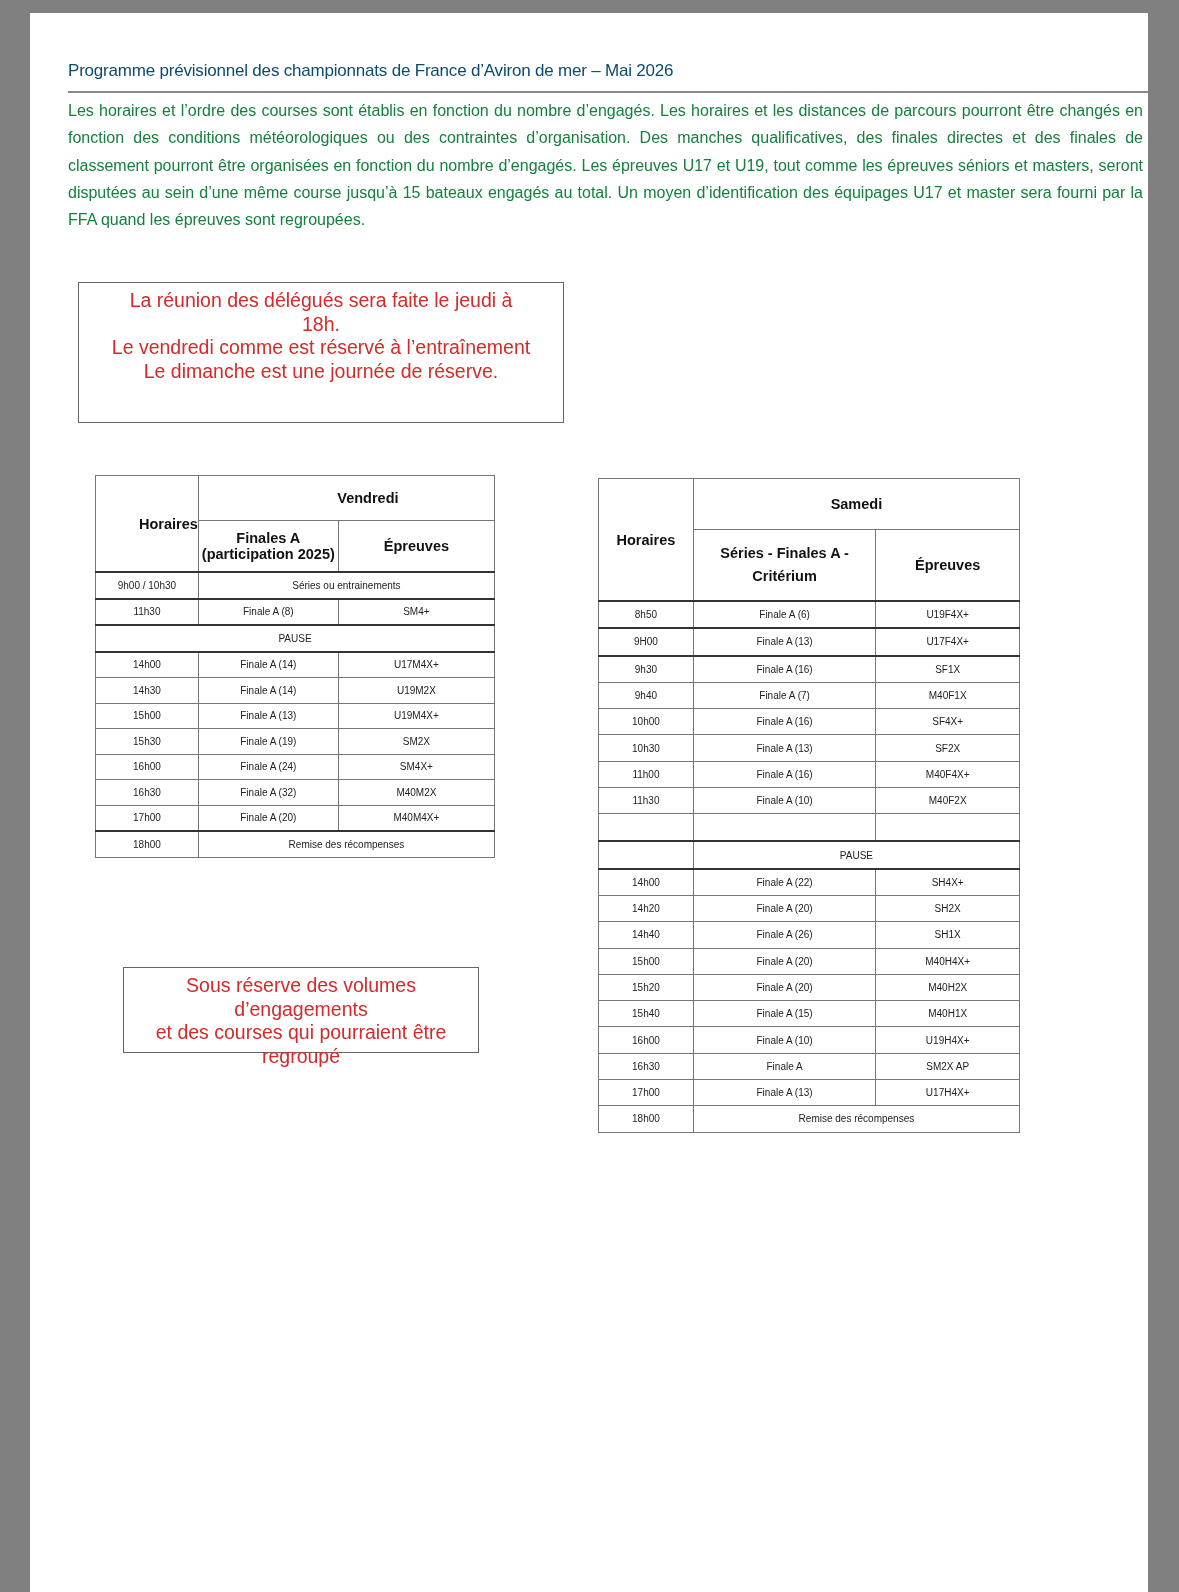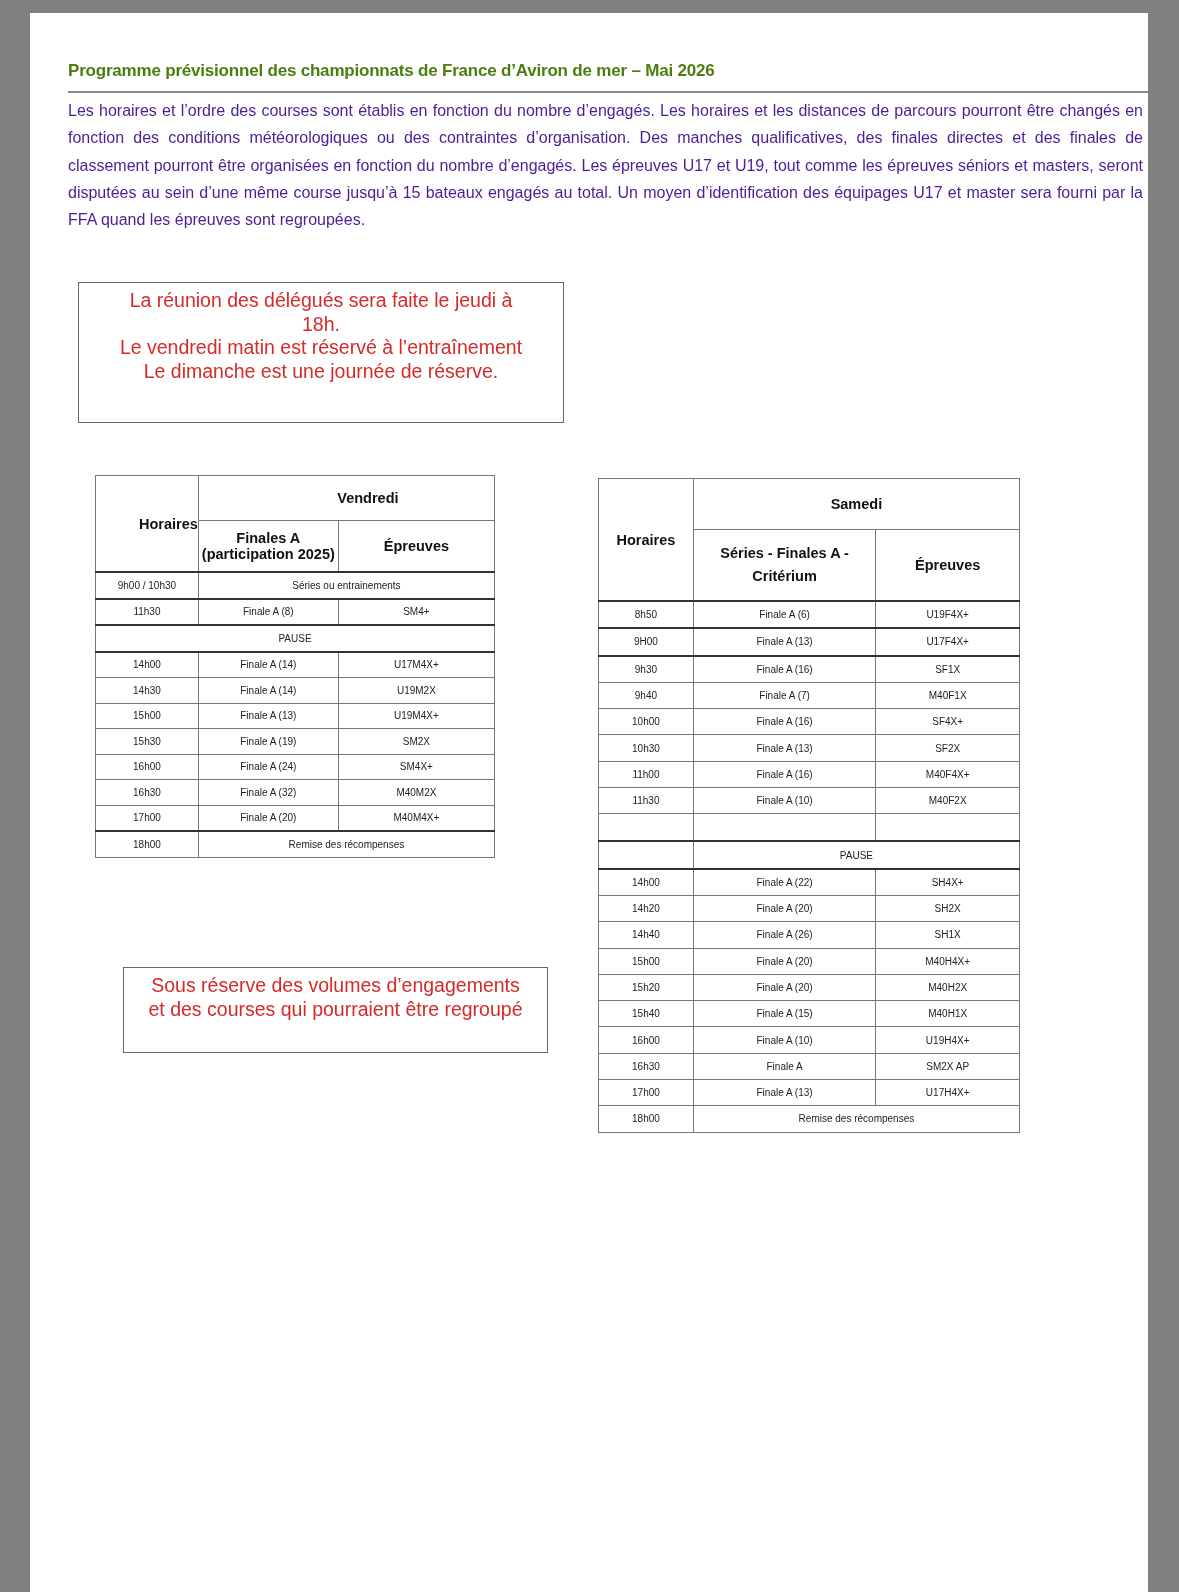--- a/index.html
+++ b/index.html
@@ -12,54 +12,54 @@
   }
   .page {
     position: absolute;
     left: 30px; top: 13px;
     width: 1118px; height: 1600px;
     background: #ffffff;
   }
   .title {
     position: absolute;
     left: 38px; top: 48px;
-    font-size: 17px; font-weight: bold; color: #4d7c0f;
+    font-size: 17px; font-weight: normal; color: #0c4a6e;
     letter-spacing: -0.2px;
   }
   .title-rule {
     position: absolute;
     left: 38px; top: 78px;
     width: 1080px; height: 2px;
     background: #8a8a8a;
   }
   .intro {
     position: absolute;
     left: 38px; top: 84px;
     width: 1075px;
-    font-size: 16px; line-height: 27.3px; color: #4c1d95;
+    font-size: 16px; line-height: 27.3px; color: #15803d;
     text-align: justify;
   }
   .notice-red-bold {
     position: absolute;
     left: 48px; top: 269px;
     width: 486px; height: 141px;
     border: 1.5px solid #666;
     box-sizing: border-box;
     text-align: center;
     color: #d42a2a;
     font-weight: normal;
     font-size: 19.5px;
     line-height: 23.5px;
     padding-top: 6px;
   }
   .notice-red-bold div { display: block; }
   .notice-red {
     position: absolute;
     left: 93px; top: 954px;
-    width: 425px; height: 86px;
+    width: 356px; height: 86px;
     border: 1.5px solid #666;
     box-sizing: border-box;
     text-align: center;
     color: #d42a2a;
     font-size: 19.5px;
     line-height: 23.5px;
     padding-top: 6px;
   }
   table.sched {
     position: absolute;
@@ -100,21 +100,21 @@
 <body>
 
 <div class="page">
   <div class="title">Programme prévisionnel des championnats de France d’Aviron de mer –  Mai 2026</div>
   <div class="title-rule"></div>
   <div class="intro">Les horaires et l’ordre des courses sont établis en fonction du nombre d’engagés. Les horaires et les distances de parcours pourront être changés en fonction des conditions météorologiques ou des contraintes d’organisation. Des manches qualificatives, des finales directes et des finales de classement pourront être organisées en fonction du nombre d’engagés. Les épreuves U17 et U19, tout comme les épreuves séniors et masters, seront disputées au sein d’une même course jusqu’à 15 bateaux engagés au total. Un moyen d’identification des équipages U17 et master sera fourni par la FFA quand les épreuves sont regroupées.</div>
 
   <div class="notice-red-bold">
     <div>La réunion des délégués sera faite le jeudi à</div>
     <div>18h.</div>
-    <div>Le vendredi matin est réservé à l’entraînement</div>
+    <div>Le vendredi comme est réservé à l’entraînement</div>
     <div>Le dimanche est une journée de réserve.</div>
   </div>
 
   <table class="sched tbl-vendredi">
     <colgroup>
         <col class="c1">
         <col class="c2">
         <col class="c3">
       </colgroup>
     <thead>

